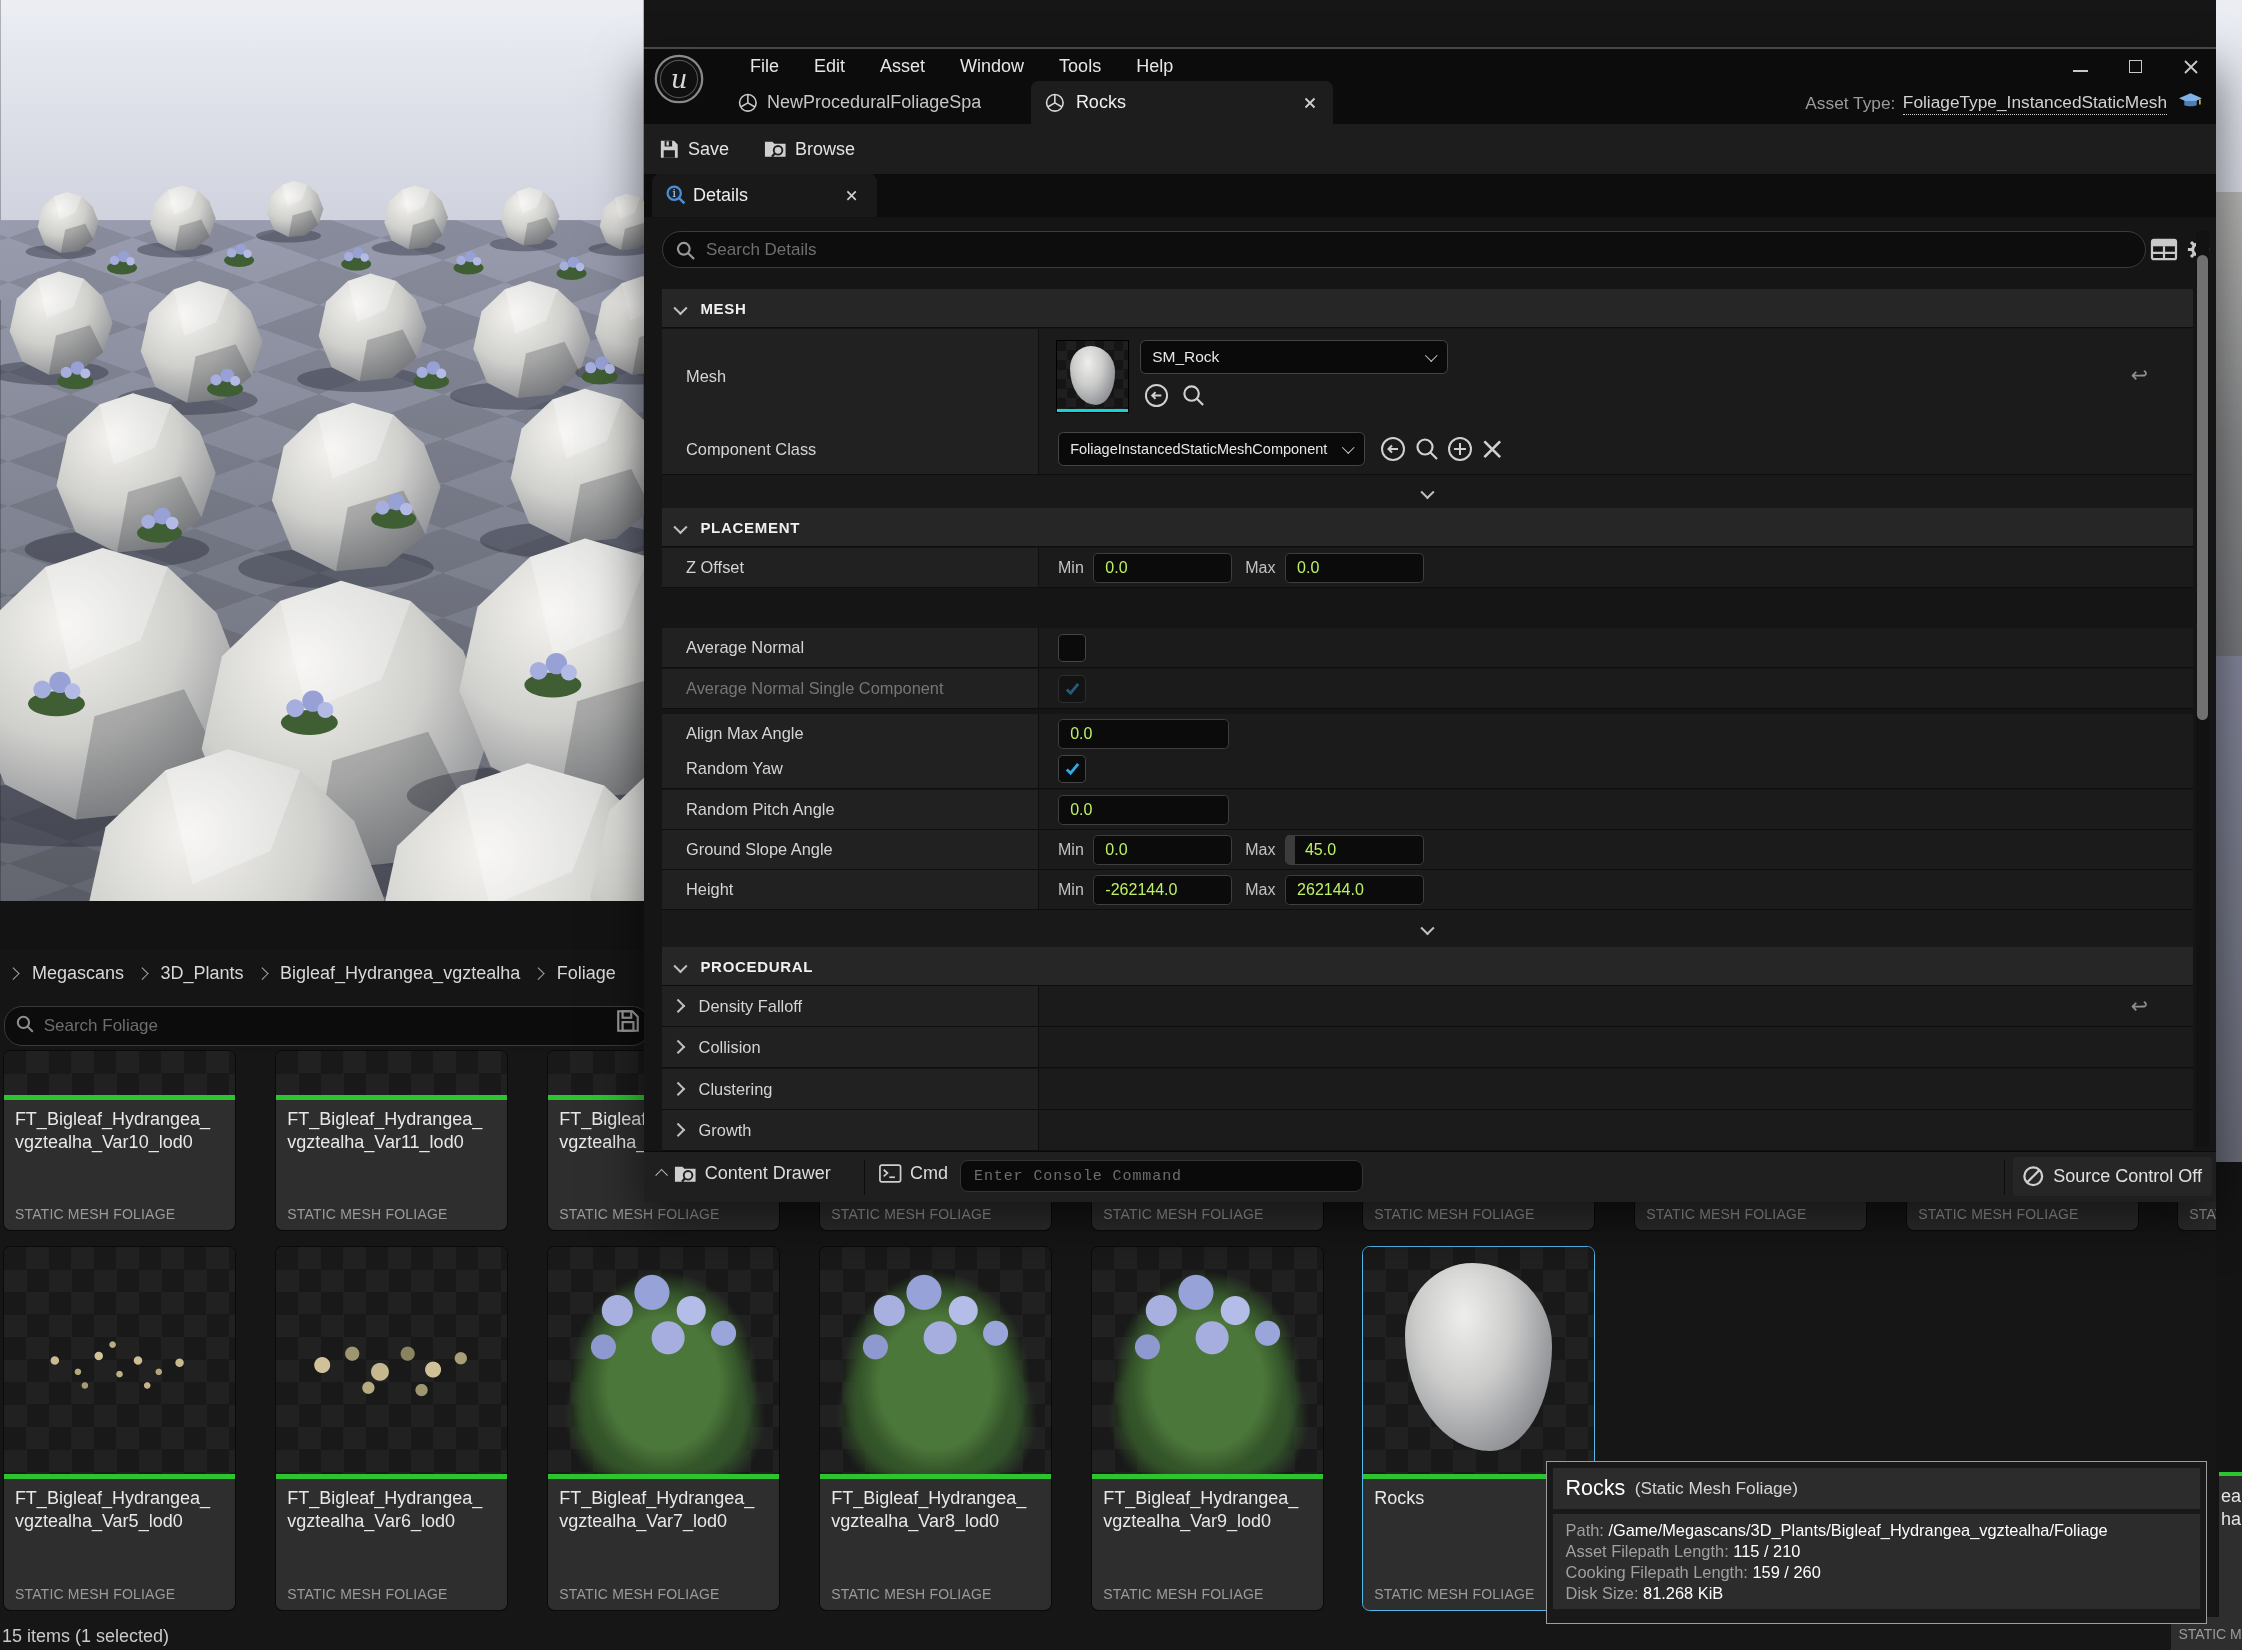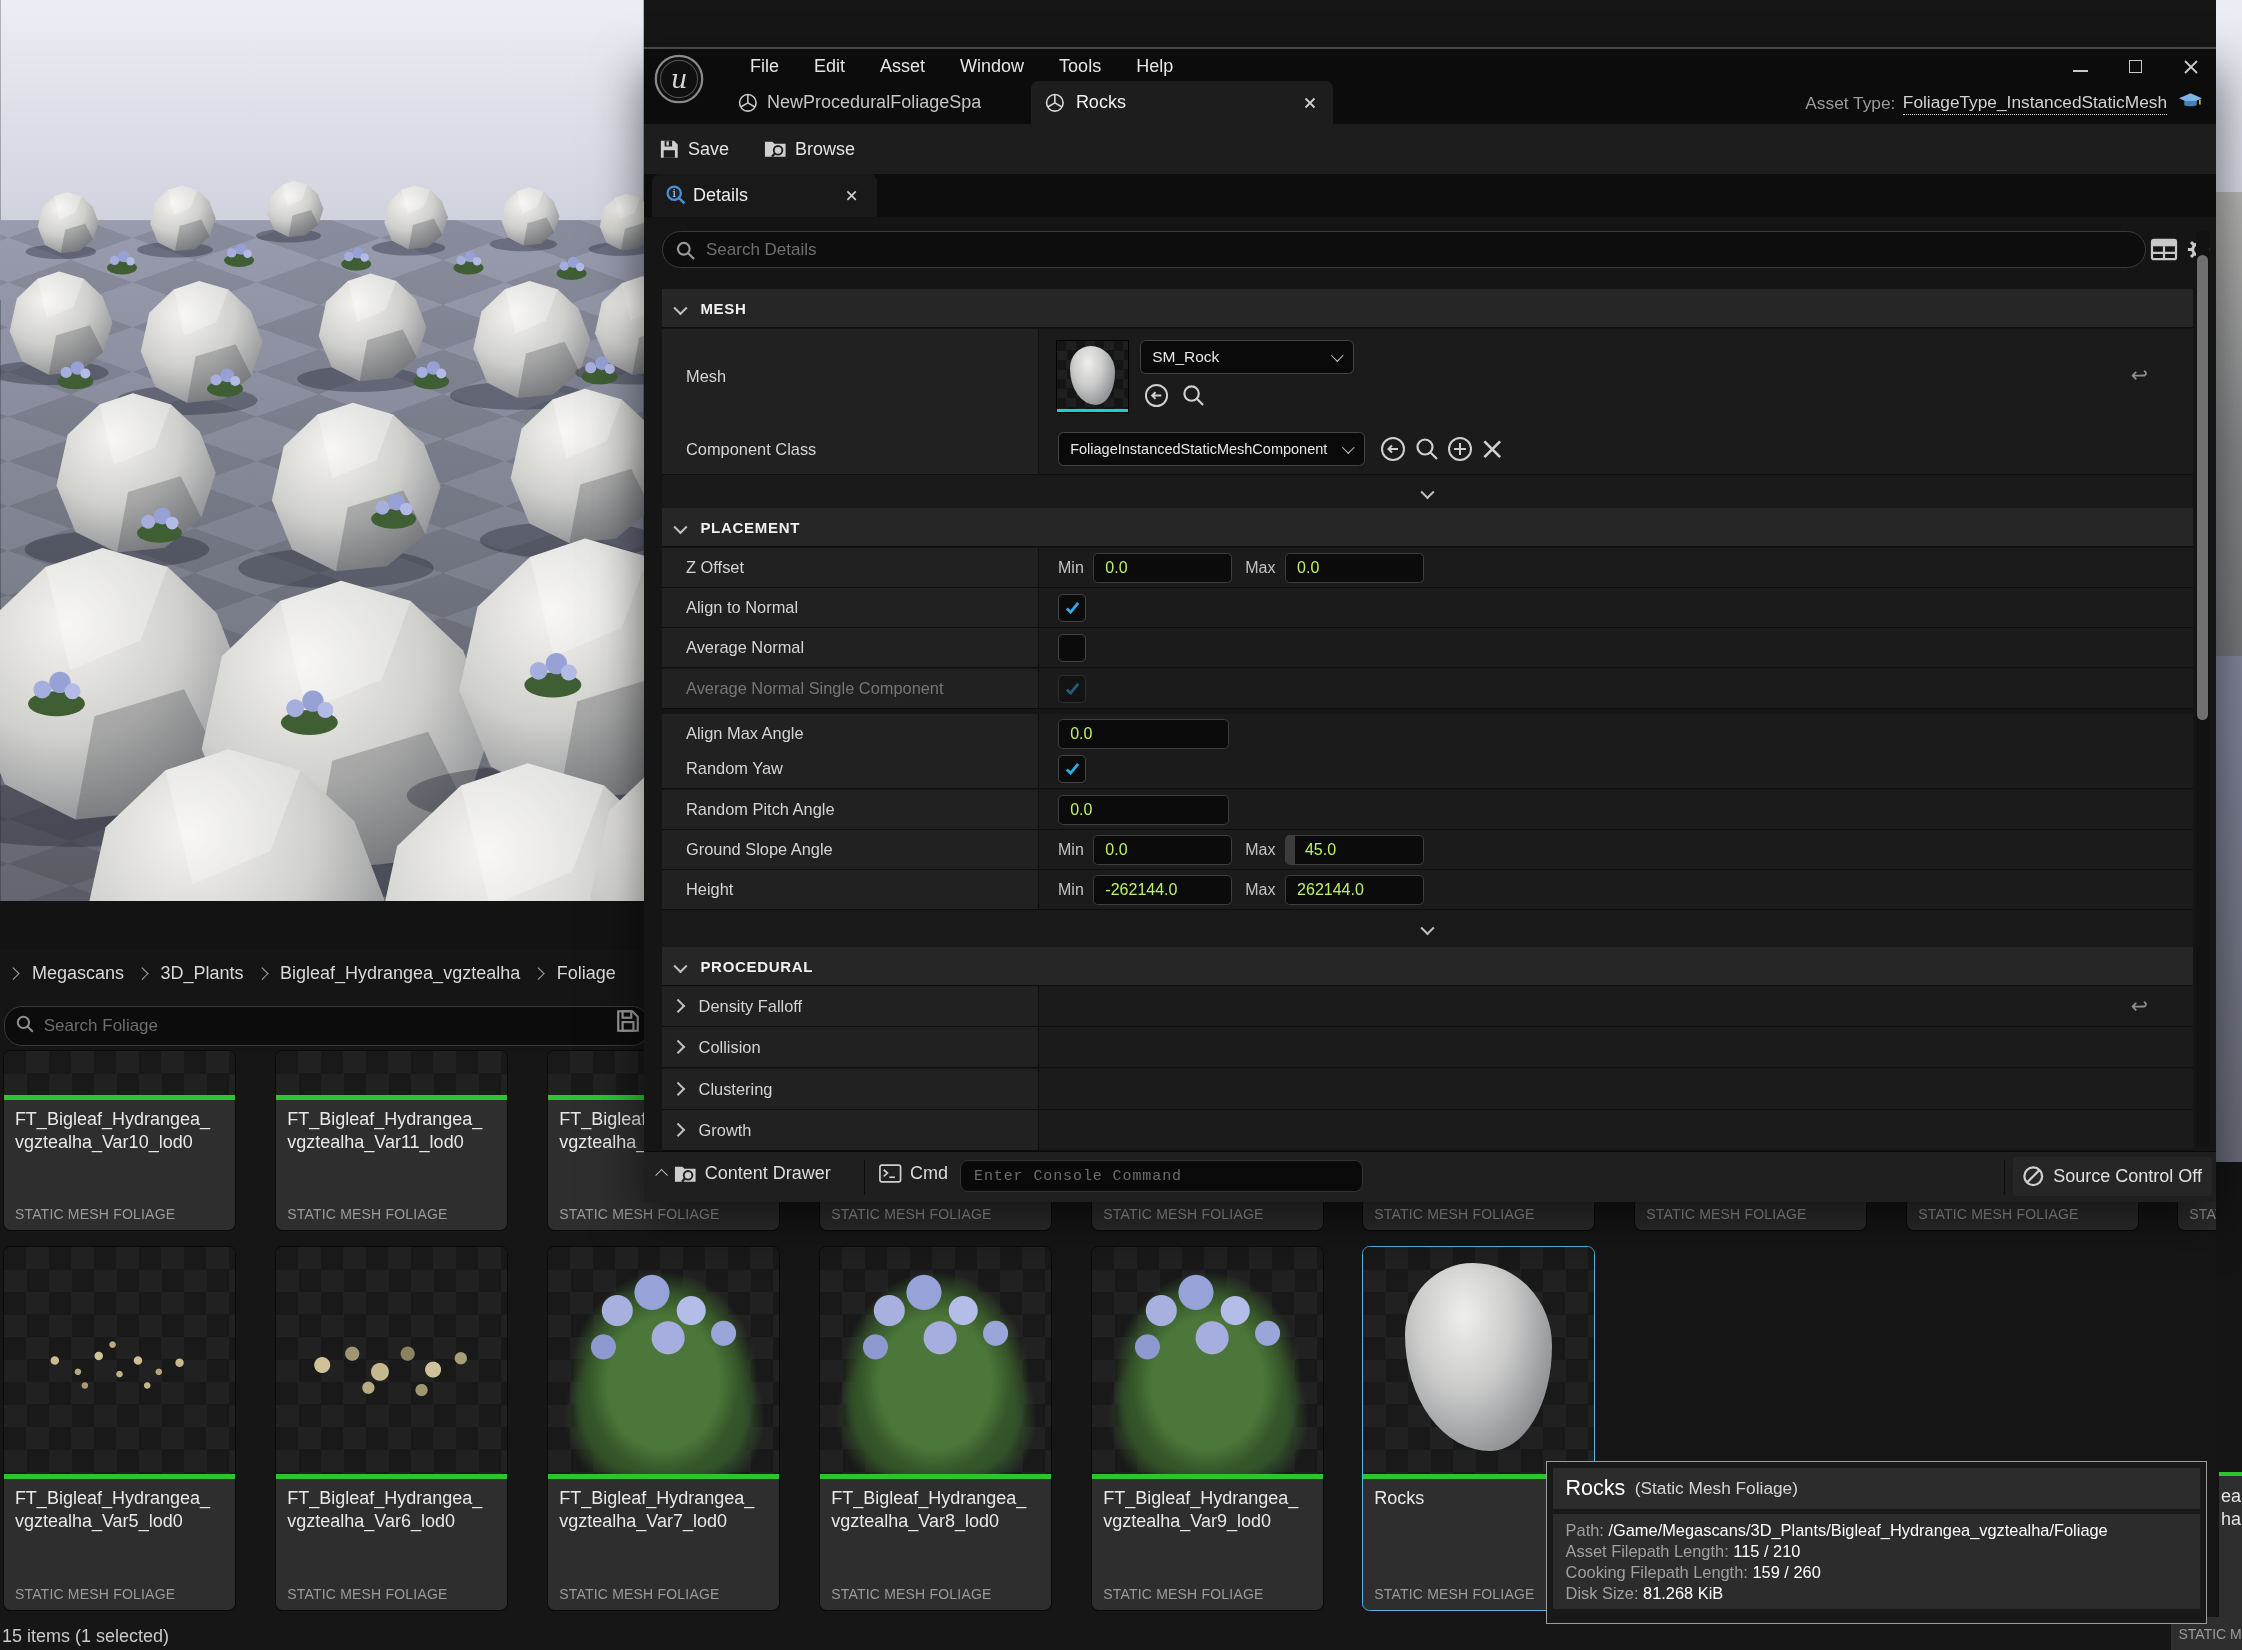--- a/index.html
+++ b/index.html
@@ -485,21 +485,21 @@
     </div>
     <div class="prow" style="top:111px;height:96px">
       <div class="pl">
           <span>Mesh</span>
         </div>
       <div class="pv">
         <div class="meshthumb">
           <div class="rockblob"></div>
             <div class="cyanbar"></div>
         </div>
-        <div class="abs combo" style="left:101px;top:11.2px;width:214px;font-size:15.5px">
+        <div class="abs combo" style="left:101px;top:11.2px;width:308px;font-size:15.5px">
           <span>SM_Rock</span>
             <span class="cvd"></span>
         </div>
         <svg class="abs" style="left:105px;top:54px" width="25" height="25" viewBox="0 0 26 26">
           <circle cx="13" cy="13" r="11" stroke="#d0d0d0" stroke-width="2" fill="none"></circle>
           <path d="M18 13 H9 M12 9.5 L8.5 13 L12 16.5" stroke="#d0d0d0" stroke-width="2" fill="none"></path>
         </svg>
         <svg class="abs" style="left:142px;top:54px" width="25" height="25" viewBox="0 0 26 26">
           <circle cx="11" cy="11" r="7.5" fill="none" stroke="#d0d0d0" stroke-width="2.2"></circle>
           <path d="M16.5 16.5 L23 23" stroke="#d0d0d0" stroke-width="2.2"></path>
@@ -545,32 +545,20 @@
       <div class="pl">
           <span>Z Offset</span>
         </div>
       <div class="pv">
         <span class="mml">Min</span>
         <input class="num" value="0.0" style="">
         <span class="mml" style="margin-left:5.6px">Max</span>
         <input class="num" value="0.0" style="">
       </div>
     </div>
-    <div class="prow" style="top:370px;height:40px">
-      <div class="pl">
-          <span>Align to Normal</span>
-        </div>
-      <div class="pv">
-        <div class="cb">
-          <svg width="17" height="17" viewBox="0 0 18 18">
-            <path d="M3 10 l4 4 L15 4" stroke="#2fa9e8" stroke-width="3" fill="none"></path>
-            </svg>
-        </div>
-      </div>
-    </div>
     <div class="prow" style="top:410px;height:40px">
       <div class="pl">
           <span>Average Normal</span>
         </div>
       <div class="pv">
           <div class="cb"></div>
         </div>
     </div>
     <div class="prow" style="top:451px;height:40px">
       <div class="pl dim">

